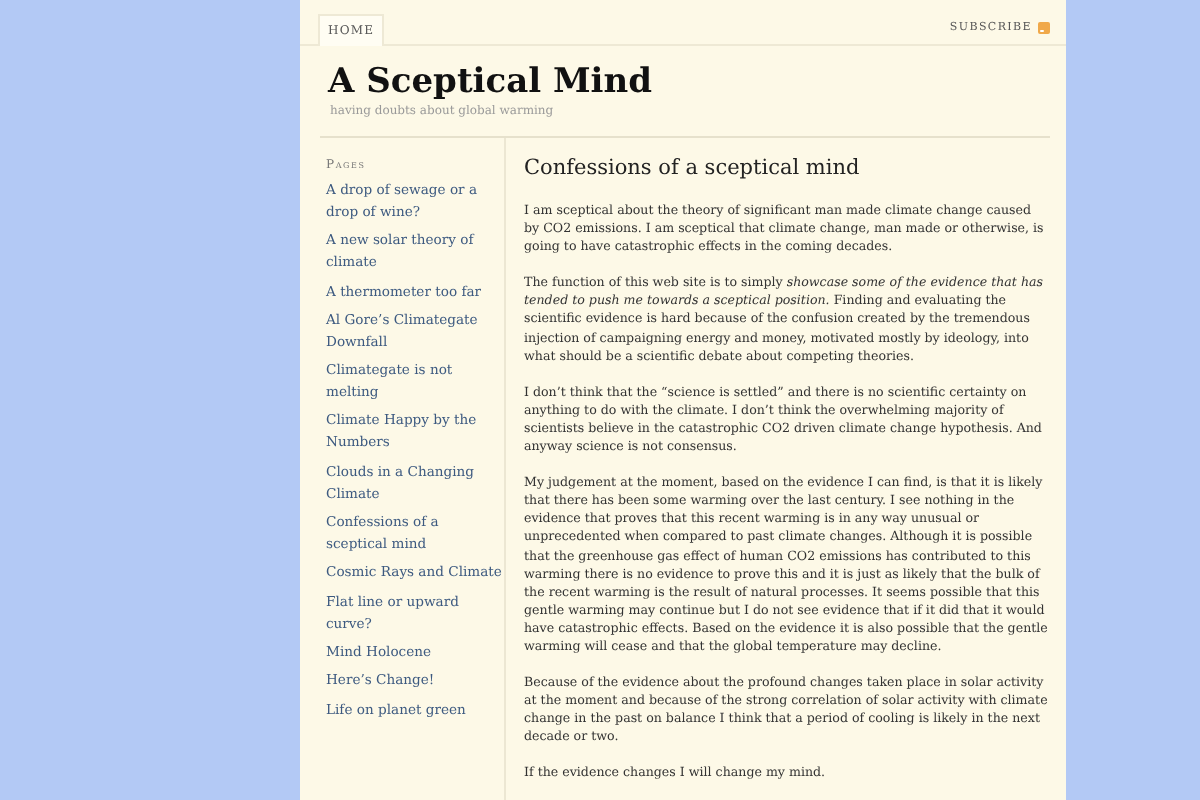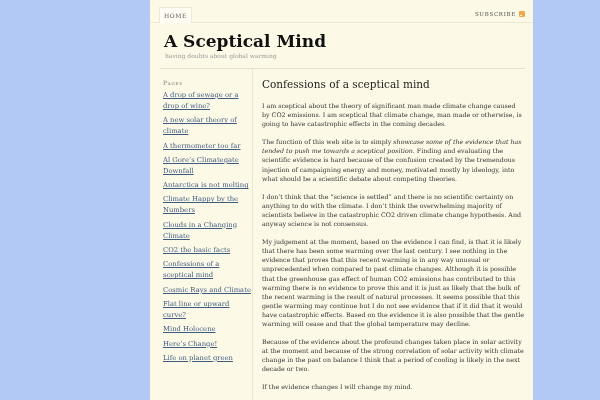--- a/index.html
+++ b/index.html
@@ -59,21 +59,21 @@
     #pages-heading {
       position: absolute; left: 13px; top: 10px;
       font-size: 6px; letter-spacing: 0.8px; color: #777; font-variant: small-caps;
     }
     #pages-list {
       list-style: none; margin: 0; padding: 0;
       position: absolute; left: 13px; top: 21px; width: 88px;
     }
     #pages-list li {
       font-size: 6.8px; line-height: 11px; color: #3d5a80;
-      margin-bottom: 3.3px; cursor: pointer; text-decoration: underline;
+      margin-bottom: 3.3px; cursor: pointer;
     }
     #content {
       position: absolute; left: 112px; top: 78px; width: 262px;
     }
     #post-title {
       font-size: 10.5px; font-weight: normal; color: #222; margin: 0 0 11px 0;
       white-space: nowrap;
     }
     .para {
       font-size: 6.3px; line-height: 9.1px; color: #333; margin: 0 0 9px 0;
@@ -96,24 +96,23 @@
   <div id="tagline">having doubts about global warming</div>
   <div id="header-rule"></div>
 
   <div id="sidebar">
     <div id="pages-heading">Pages</div>
     <ul id="pages-list">
       <li>A drop of sewage or a drop of wine?</li>
       <li>A new solar theory of climate</li>
       <li>A thermometer too far</li>
       <li>Al Gore’s Climategate Downfall</li>
-      <li>Antarctica is not melting</li>
+      <li>Climategate is not melting</li>
       <li>Climate Happy by the Numbers</li>
       <li>Clouds in a Changing Climate</li>
-      <li>CO2 the basic facts</li>
       <li>Confessions of a sceptical mind</li>
       <li>Cosmic Rays and Climate</li>
       <li>Flat line or upward curve?</li>
       <li>Mind Holocene</li>
       <li>Here’s Change!</li>
       <li>Life on planet green</li>
 
     </ul>
   </div>
 

